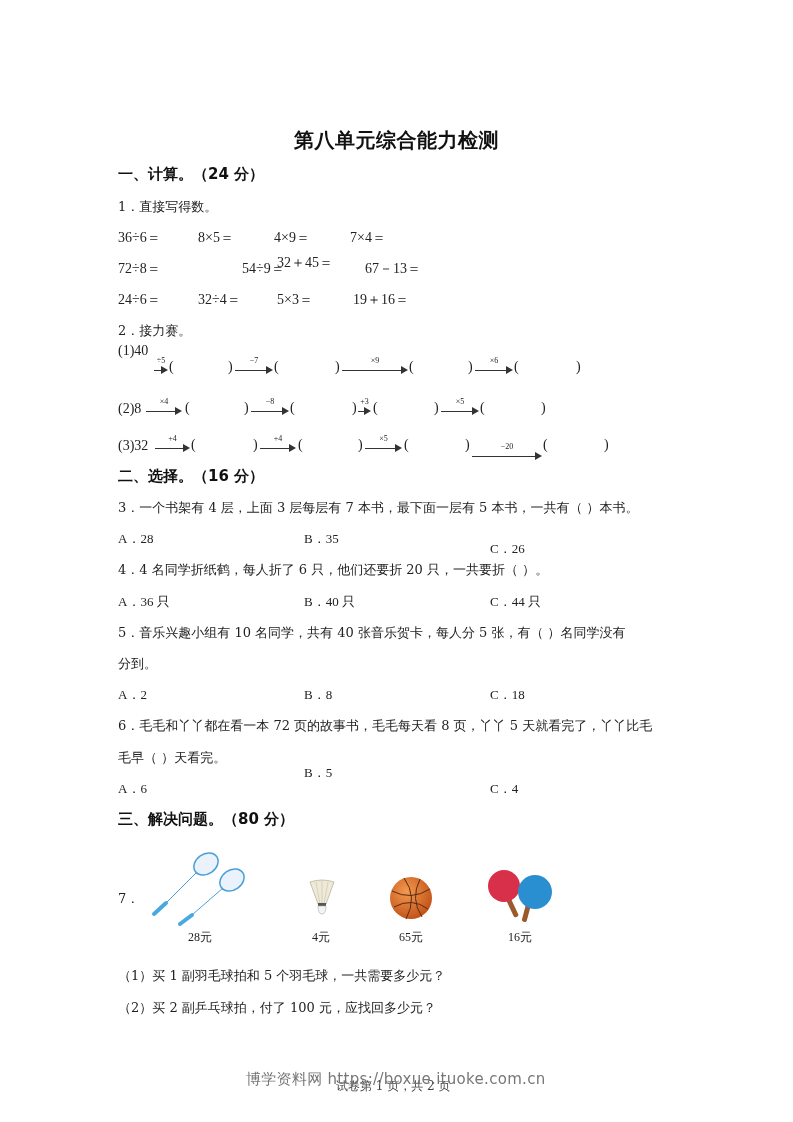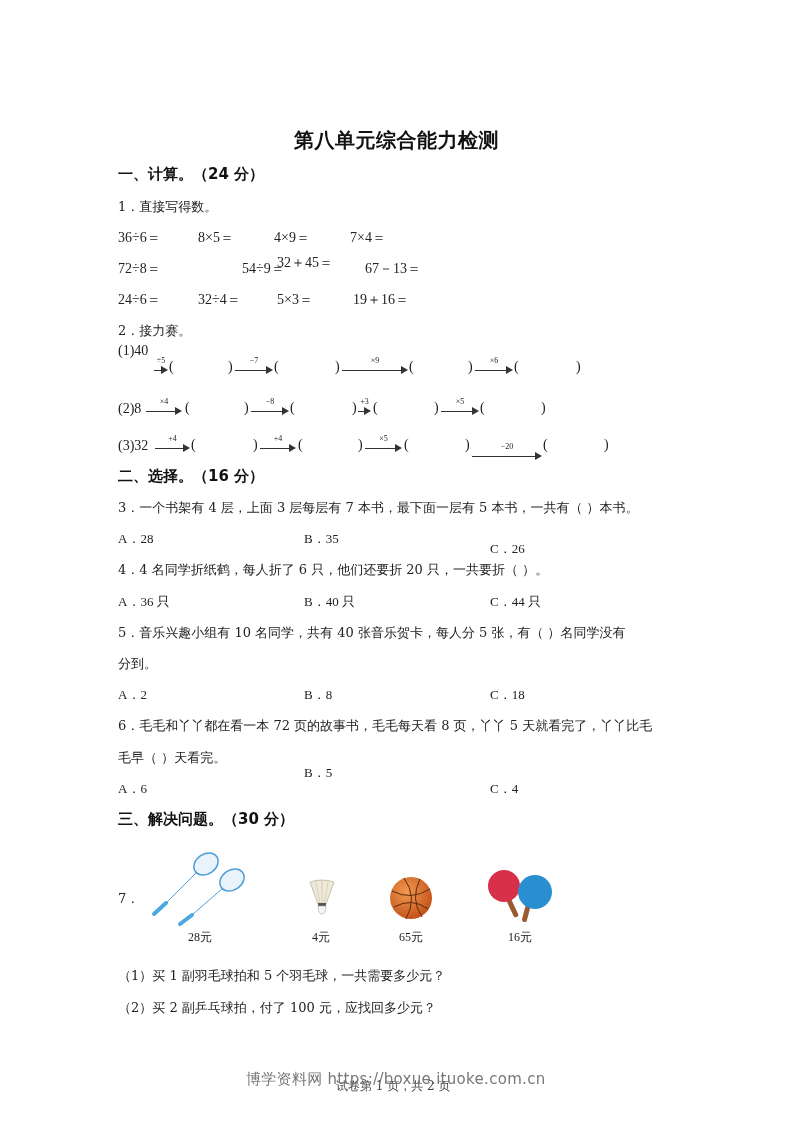--- a/index.html
+++ b/index.html
@@ -172,21 +172,21 @@
 </div>
 
 <div>
   <div class="abs txt" style="left:118px;top:717px;">6．毛毛和丫丫都在看一本 72 页的故事书，毛毛每天看 8 页，丫丫 5 天就看完了，丫丫比毛</div>
   <div class="abs txt" style="left:118px;top:749px;">毛早（    ）天看完。</div>
   <div class="abs opt" style="left:118px;top:780px;">A．6</div>
   <div class="abs opt" style="left:304px;top:764px;">B．5</div>
   <div class="abs opt" style="left:490px;top:780px;">C．4</div>
 </div>
 
-<div class="abs sec" style="left:118px;top:810px;">三、解决问题。（30 分）</div>
+<div class="abs sec" style="left:118px;top:810px;">三、解决问题。（80 分）</div>
 
 <div class="abs txt" style="left:118px;top:890px;">7．</div>
 
 <div class="abs" style="left:148px;top:848px;width:100px;height:80px;">
   <svg width="100" height="80" viewBox="0 0 100 80">
     <ellipse cx="58" cy="16" rx="13" ry="10" fill="#eaf2fb" stroke="#4a9fd8" stroke-width="1.5" transform="rotate(-35 58 16)"></ellipse>
     <line x1="49" y1="24" x2="18" y2="55" stroke="#4a9fd8" stroke-width="1"></line>
     <line x1="18" y1="55" x2="6" y2="66" stroke="#4aa8e0" stroke-width="4" stroke-linecap="round"></line>
     <ellipse cx="84" cy="32" rx="13" ry="10" fill="#eaf2fb" stroke="#4a9fd8" stroke-width="1.5" transform="rotate(-35 84 32)"></ellipse>
     <line x1="75" y1="40" x2="44" y2="67" stroke="#4a9fd8" stroke-width="1"></line>

